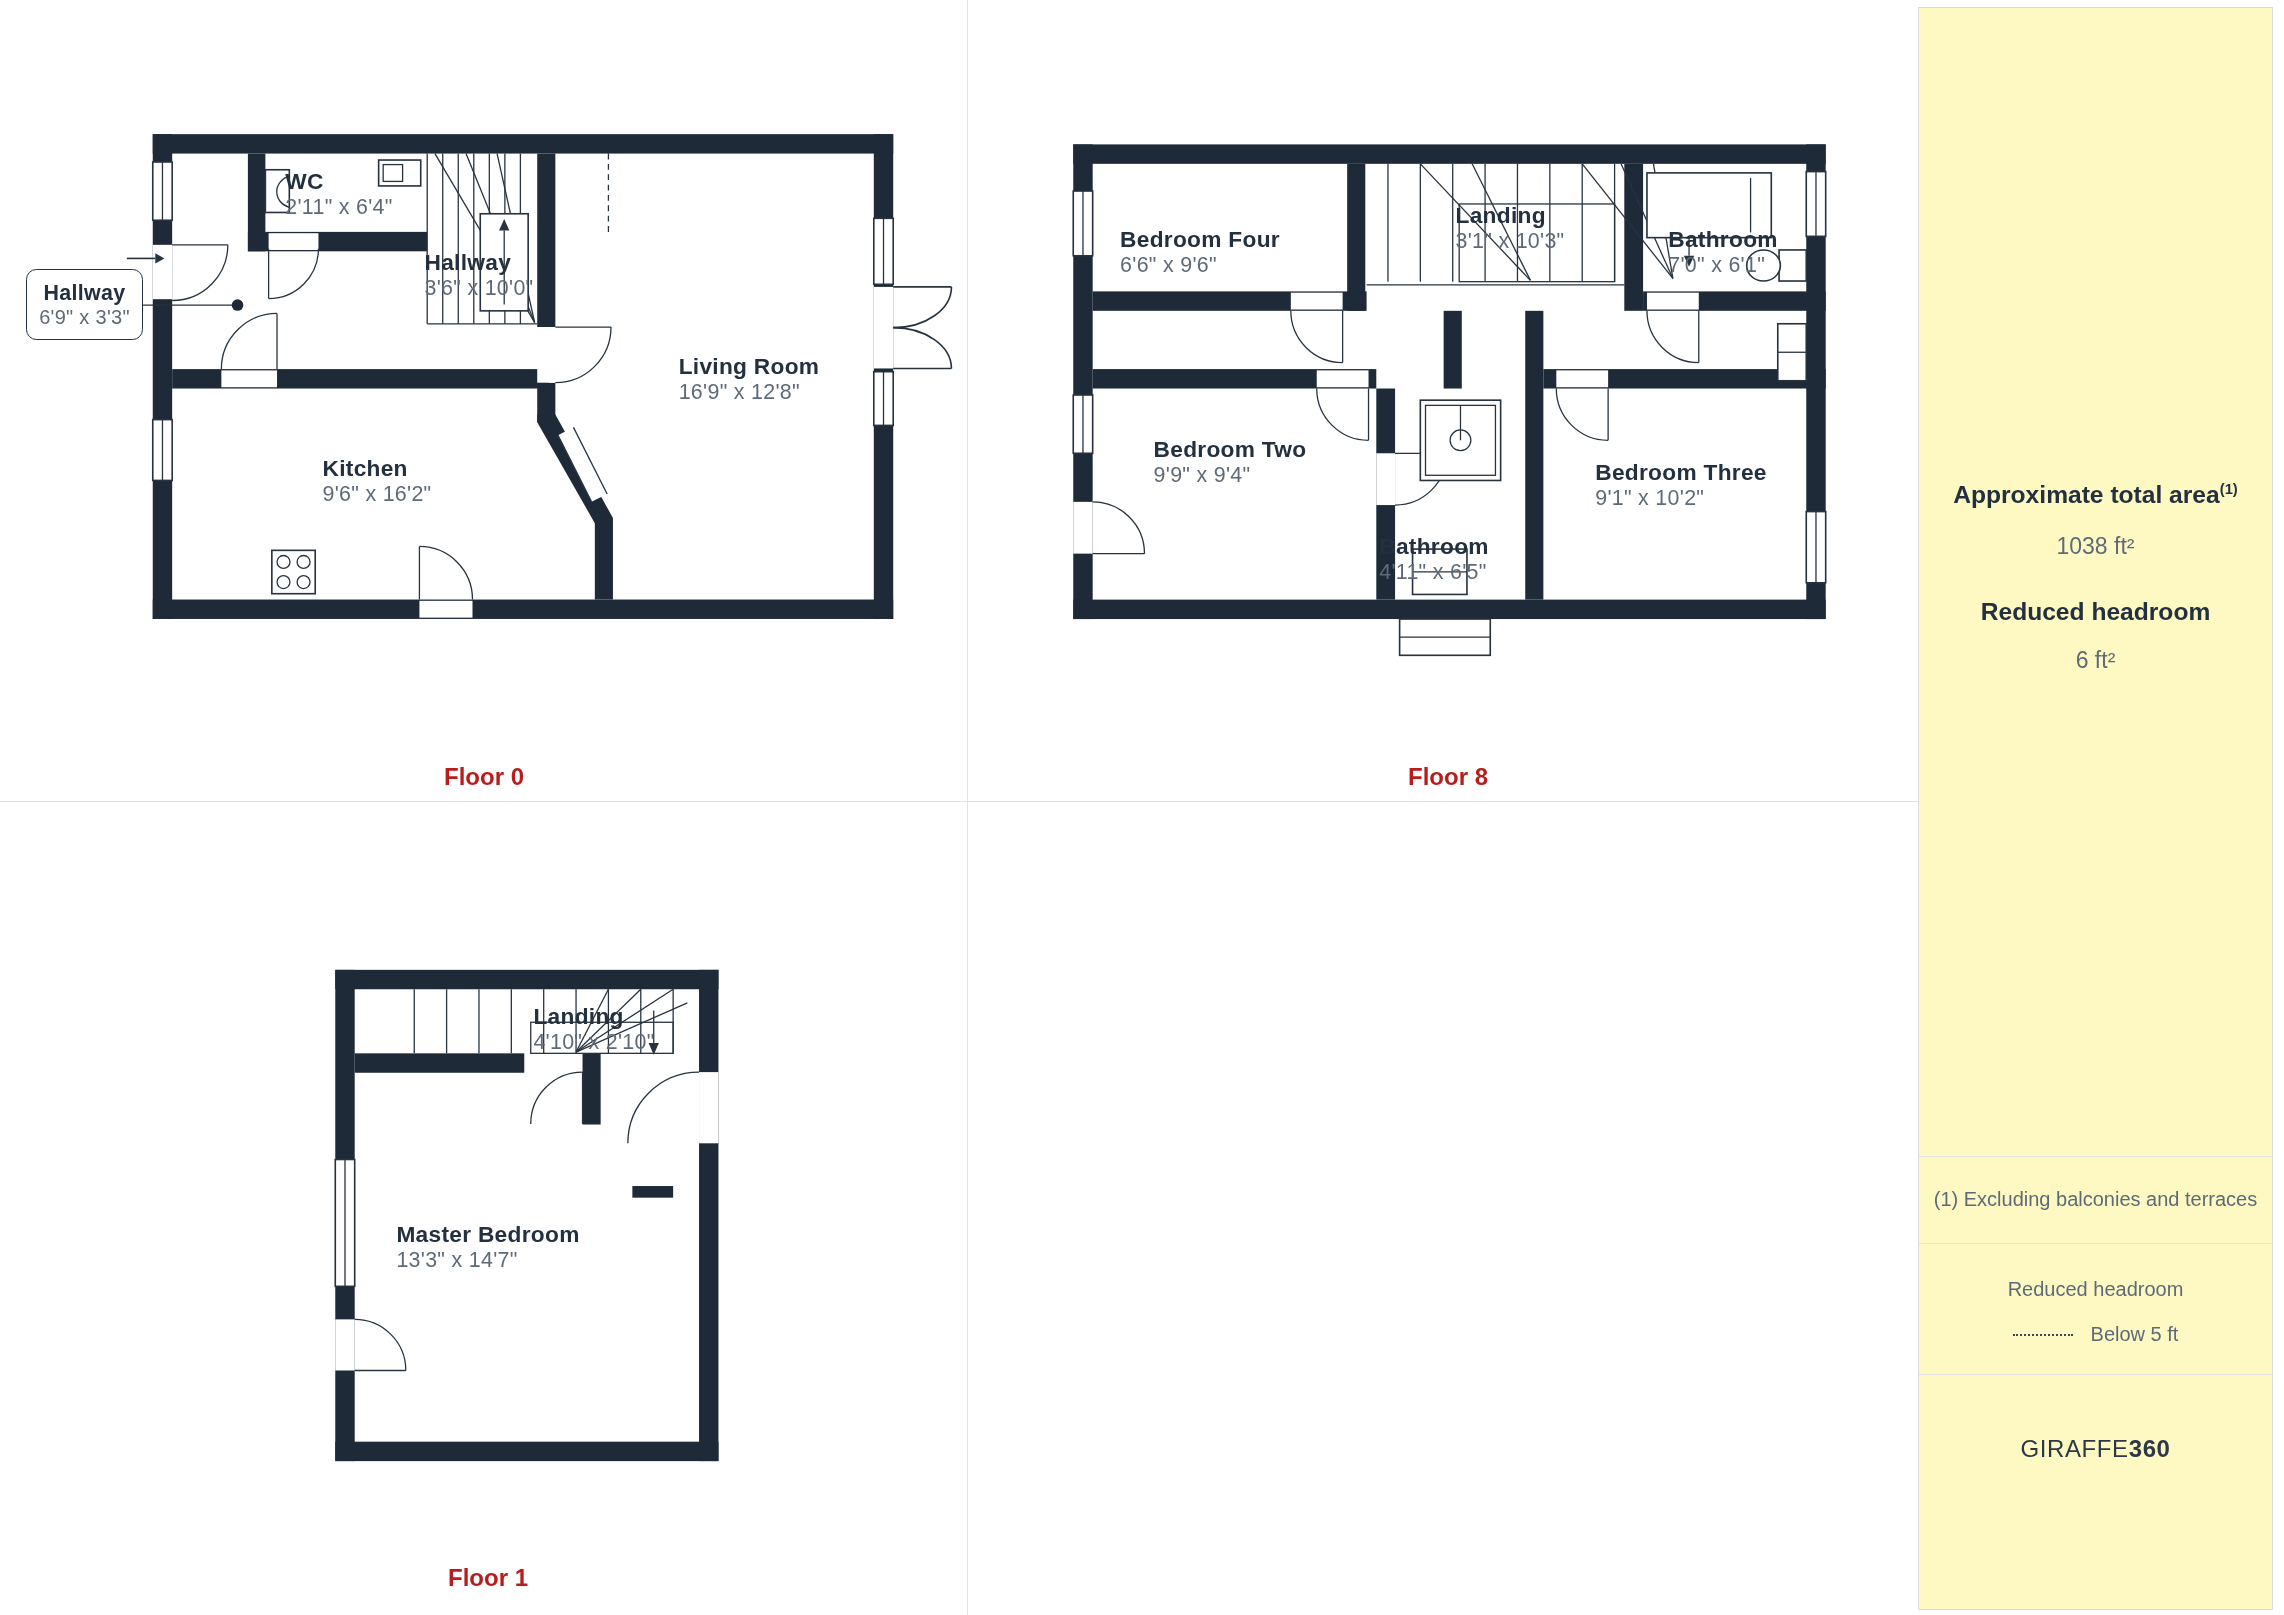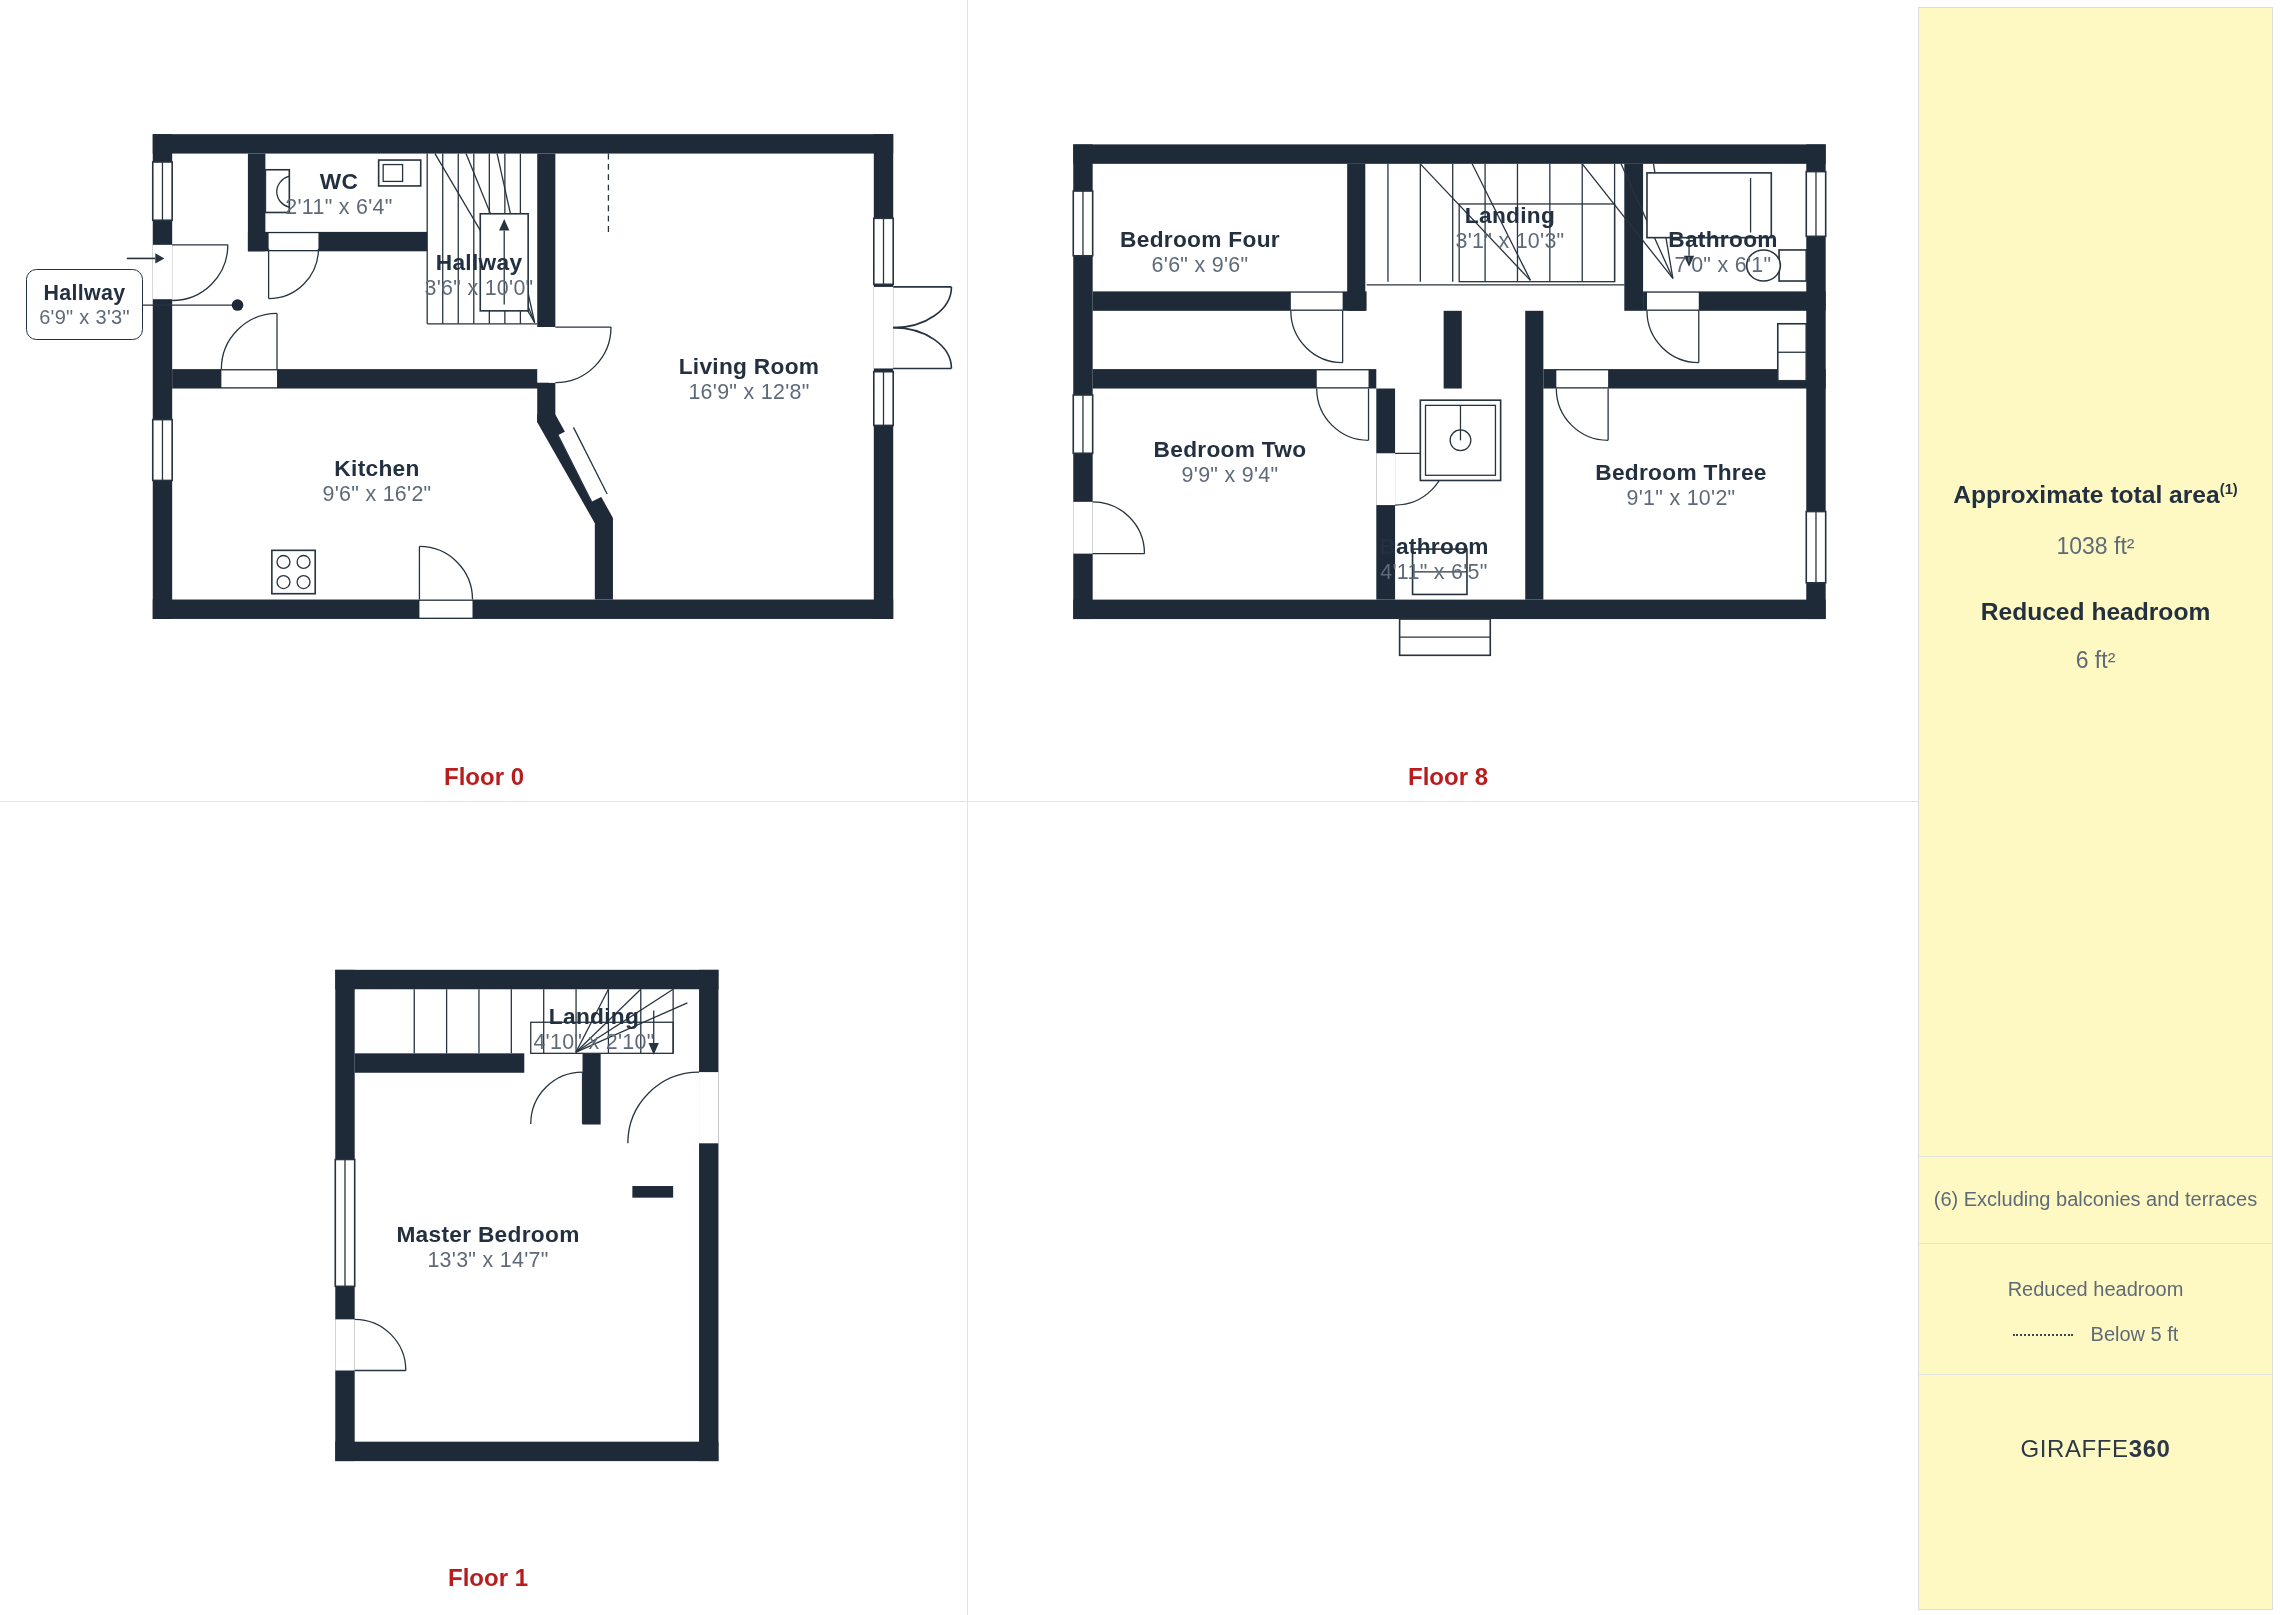--- a/index.html
+++ b/index.html
@@ -9,21 +9,21 @@
     -webkit-font-smoothing:antialiased;
   }
   .cell{position:absolute;}
   .gridline{position:absolute;background:#e3e3e3;}
   svg{position:absolute;left:0;top:0;}
   .w{fill:#1e2a38;}
   .ln{stroke:#27333f;stroke-width:2.5;fill:none;}
   .thin{stroke:#27333f;stroke-width:2;fill:none;}
   .wh{fill:#ffffff;}
   .fx{fill:#ffffff;stroke:#27333f;stroke-width:2.5;}
-  .room-label{position:absolute;transform:translate(-50%,-50%);text-align:center;white-space:nowrap;}
+  .room-label{position:absolute;transform:translate(-50%,-50%);text-align:left;white-space:nowrap;}
   .room-name{font-size:22.7px;font-weight:700;color:#233040;letter-spacing:0.3px;}
   .room-dims{font-size:21.4px;font-weight:400;color:#5e6a78;letter-spacing:0.3px;}
   .floor-label{position:absolute;transform:translate(-50%,-50%);font-size:24px;font-weight:700;color:#b91c1c;}
   .callout{
     position:absolute;background:#fff;border:1.9px solid #233040;border-radius:10.4px;
     display:flex;flex-direction:column;align-items:center;justify-content:center;
     z-index:3;
   }
   .callout .room-name{font-size:21.4px;}
   .callout .room-dims{font-size:20px;}
@@ -332,21 +332,21 @@
 <div class="sidebar">
   <div class="sb-sec" style="top:473px;">
     <div class="sb-h"><span>Approximate total area</span><sup>(1)</sup></div>
     <div class="sb-v" style="margin-top:24.6px;">1038 ft²</div>
     <div class="sb-h" style="margin-top:38px;">Reduced headroom</div>
     <div class="sb-v" style="margin-top:21px;">6 ft²</div>
   </div>
 
   <div class="sb-div" style="top:1148px;"></div>
   <div class="sb-sec" style="top:1180px;">
-    <div class="sb-note">(6) Excluding balconies and terraces</div>
+    <div class="sb-note">(1) Excluding balconies and terraces</div>
   </div>
 
   <div class="sb-div" style="top:1235px;"></div>
   <div class="sb-sec" style="top:1270px;">
     <div class="sb-note">Reduced headroom</div>
     <div class="sb-note" style="margin-top:22px;">
       <span class="legend-dash"></span><span>Below 5 ft</span>
     </div>
   </div>
 

